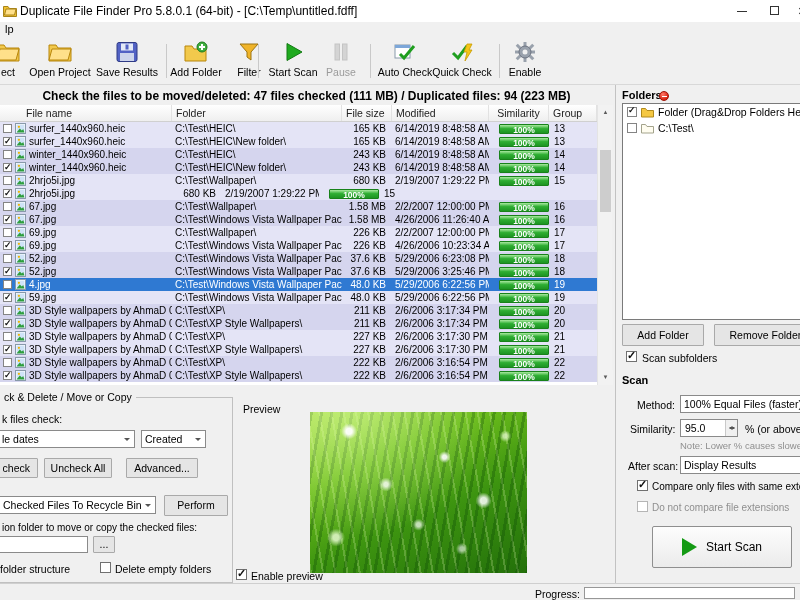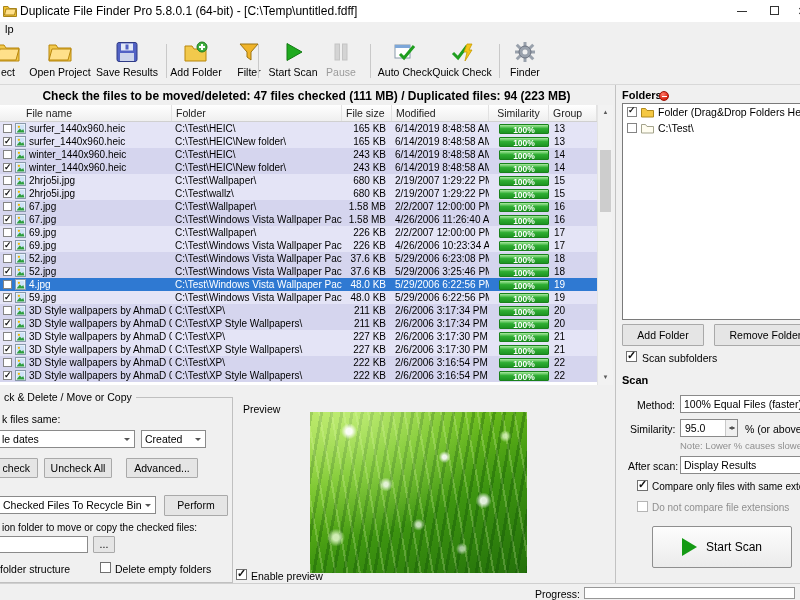--- a/index.html
+++ b/index.html
@@ -229,21 +229,21 @@
               <rect x="17" y="9.5" width="5" height="3"></rect>
               <rect x="4" y="3" width="3" height="5" transform="rotate(-45 5.5 5.5)"></rect>
               <rect x="17" y="14" width="3" height="5" transform="rotate(-45 18.5 16.5)"></rect>
               <rect x="17" y="3" width="3" height="5" transform="rotate(45 18.5 5.5)"></rect>
               <rect x="4" y="14" width="3" height="5" transform="rotate(45 5.5 16.5)"></rect>
             </g>
             <circle cx="12" cy="11" r="6" fill="#99a1ac" stroke="#6b7280"></circle>
             <circle cx="12" cy="11" r="2.5" fill="#f0f0f0"></circle>
           </svg>
       </span>
-      <span class="lb">Finder</span>
+      <span class="lb">Enable</span>
     </div>
   </div>
 
   <div class="abs summary">Check the files to be moved/deleted: 47 files checked (111 MB) / Duplicated files: 94 (223 MB)</div>
 
   <div class="abs table">
     <div class="thead">
       <div class="th h-name">File name</div>
       <div class="th h-folder">Folder</div>
       <div class="th h-size">File size</div>
@@ -351,21 +351,20 @@
           <div class="tc c-name">
             <span class="rcb on"></span>
             <svg class="fi" width="11" height="11" viewBox="0 0 11 11">
               <rect x="0.5" y="0.5" width="10" height="10" fill="#fff" stroke="#8899aa"></rect>
               <rect x="1.5" y="1.5" width="8" height="8" fill="#cfe3f7"></rect>
               <circle cx="3.9" cy="3.8" r="1.1" fill="#f2b500"></circle>
               <path d="M1.5 9.5 L4.8 5.4 L6.8 7.4 L8.2 5.9 L9.5 9.5 Z" fill="#2e9e3e"></path>
             </svg>
             <span class="nm">2hrjo5i.jpg</span>
           </div>
-          <div class="tc c-folder">C:\Test\wallz\</div>
           <div class="tc c-size">680 KB</div>
           <div class="tc c-mod">2/19/2007 1:29:22 PM</div>
           <div class="tc c-sim">
             <span class="simbar">100%</span>
           </div>
           <div class="tc c-grp">15</div>
         </div>
         <div class="trow g-even">
           <div class="tc c-name">
             <span class="rcb"></span>
@@ -637,21 +636,21 @@
 
   <div class="abs vscroll">
     <div class="sb-btn" style="top:0">▲</div>
     <div class="sb-thumb" style="top:45px;height:62px"></div>
     <div class="sb-btn" style="top:265px">▼</div>
   </div>
 
   <div class="gbox" style="left:-30px;top:397px;width:263px;height:186px"></div>
   <span class="gtitle" style="left:0;top:391px">ck &amp; Delete / Move or Copy</span>
 
-  <span class="lbl" style="left:2px;top:413px">k files same:</span>
+  <span class="lbl" style="left:2px;top:413px">k files check:</span>
   <div class="combo" style="left:-2px;top:430px;width:137px">le dates</div>
   <div class="combo" style="left:141px;top:430px;width:65px">Created</div>
 
   <div class="btn" style="left:-28px;top:458px;width:66px;text-align:right;padding-right:7px">check</div>
   <div class="btn" style="left:44px;top:458px;width:68px">Uncheck All</div>
   <div class="btn" style="left:126px;top:458px;width:72px">Advanced...</div>
 
   <div class="combo" style="left:-1px;top:496px;width:157px">Checked Files To Recycle Bin</div>
   <div class="btn" style="left:164px;top:495px;width:64px;height:21px;line-height:19px">Perform</div>
 

